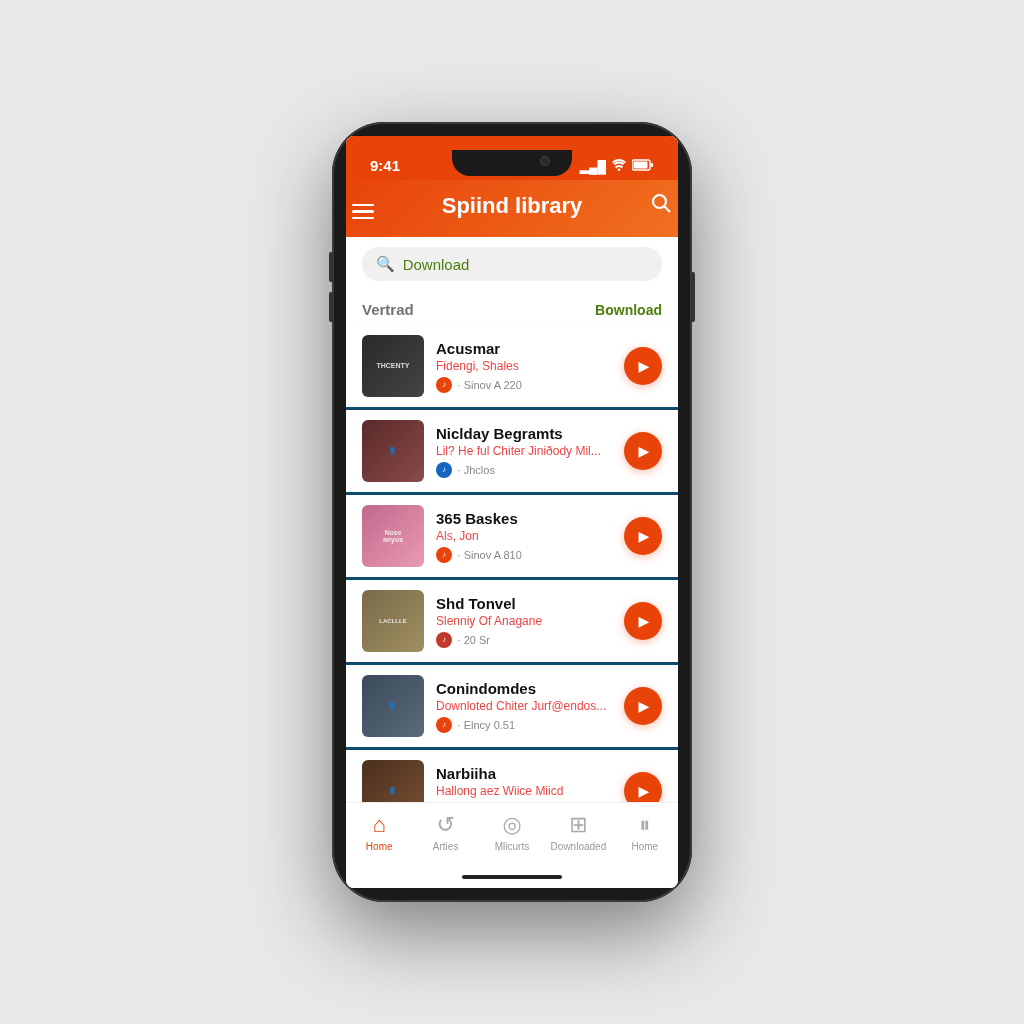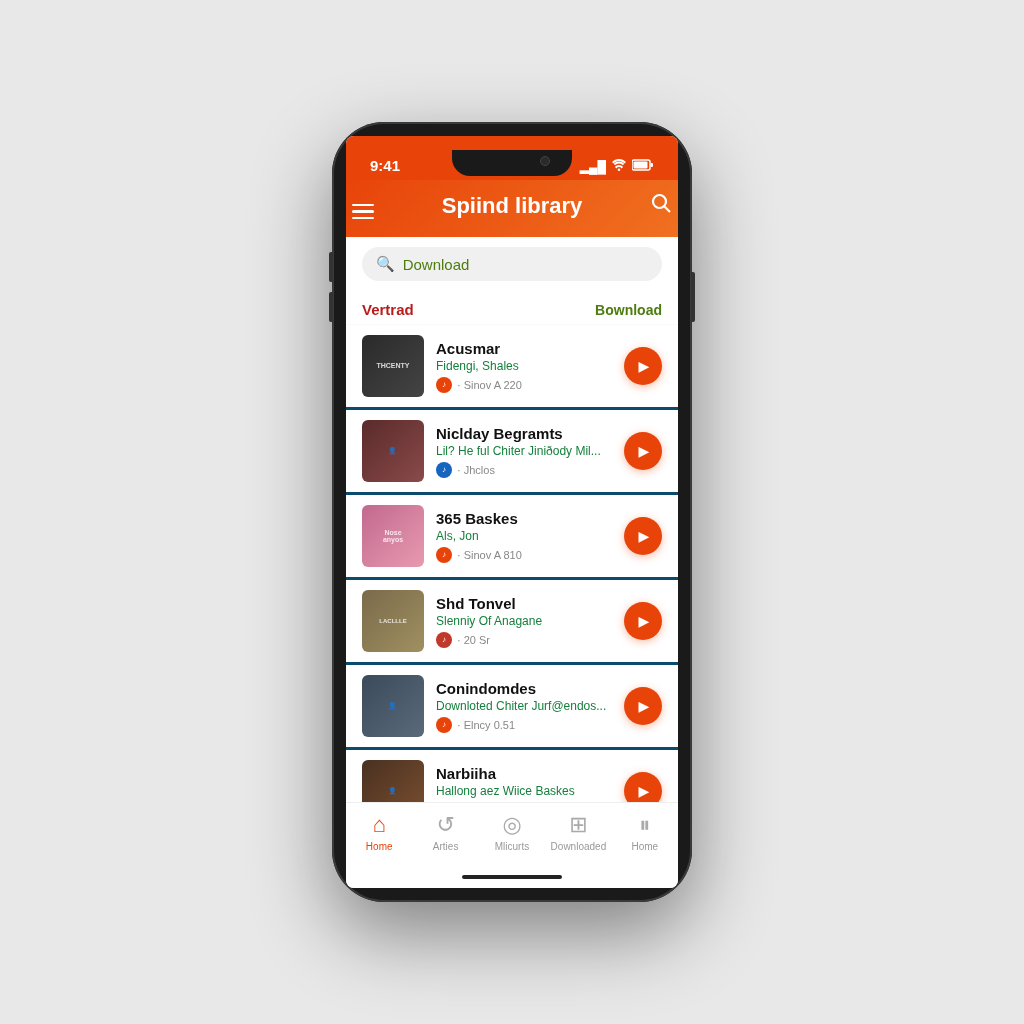--- a/index.html
+++ b/index.html
@@ -155,21 +155,21 @@
     .section-header {
       display: flex;
       justify-content: space-between;
       align-items: center;
       padding: 10px 16px 6px;
       background: white;
     }
     .section-title {
       font-size: 15px;
       font-weight: 600;
-      color: #b91c1c;
+      color: #737373;
       text-align: right;
     }
     .section-action {
       font-size: 14px;
       font-weight: 600;
       color: #4d7c0f;
     }
 
     
     .track-list {
@@ -206,21 +206,21 @@
       min-width: 0;
     }
     .track-name {
       font-size: 15px;
       font-weight: 700;
       color: #111;
       margin-bottom: 2px;
     }
     .track-subtitle {
       font-size: 12px;
-      color: #15803d;
+      color: #ef4444;
       margin-bottom: 4px;
       white-space: nowrap;
       overflow: hidden;
       text-overflow: ellipsis;
     }
     .track-meta {
       display: flex;
       align-items: center;
       gap: 5px;
       font-size: 11px;
@@ -491,21 +491,21 @@
         </div>
 
         <div class="track-item">
           <div class="track-thumbnail">
             <div class="thumb-bg" style="background: linear-gradient(135deg, #4a3020, #7a5030);">
               <span style="font-size:7px; text-align:center;">👤</span>
             </div>
           </div>
           <div class="track-info">
             <div class="track-name">Narbiiha</div>
-            <div class="track-subtitle">Hallong aez Wiice Baskes</div>
+            <div class="track-subtitle">Hallong aez Wiice Miicd</div>
             <div class="track-meta">
               <span class="meta-dot" style="background:#27ae60;">♪</span>
               <span>· v1 130</span>
             </div>
           </div>
           <div class="play-btn">
             <span class="play-btn-icon">▶</span>
           </div>
         </div>
 

